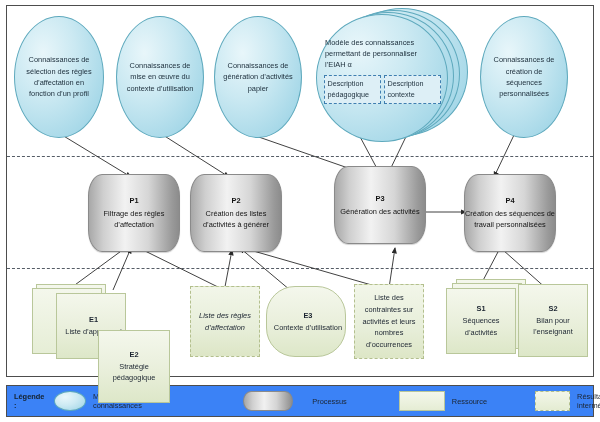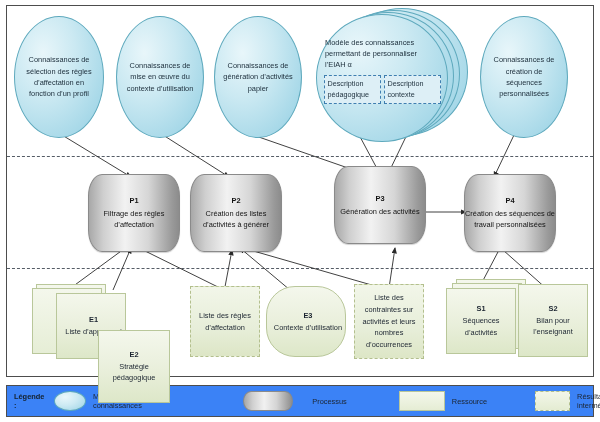--- a/index.html
+++ b/index.html
@@ -305,21 +305,21 @@
   <div class="boxwrap" style="left:98px; top:284px; width:74px; height:74px;margin-top:46px;">
     <div class="docbox" style="left:0; top:0; width:72px; height:73px;">
       <span>
         <span class="pid">E2</span>
         <span>Stratégie pédagogique</span>
       </span>
     </div>
   </div>
 
   <div class="boxwrap" style="left:190px; top:286px; width:72px; height:72px;">
-    <div class="docbox dashed" style="left:0; top:0; width:70px; height:71px;">
+    <div class="docbox dashed" style="left:0; top:0; width:70px; height:71px;font-style:italic;">
       <span>Liste des règles d’affectation</span>
     </div>
   </div>
 
   <div class="boxwrap" style="left:266px; top:286px; width:72px; height:72px;">
     <div class="docbox" style="left:0; top:0; width:80px; height:71px;border-radius:29px;">
       <span>
         <span class="pid">E3</span>
         <span>Contexte d’utilisation</span>
       </span>

